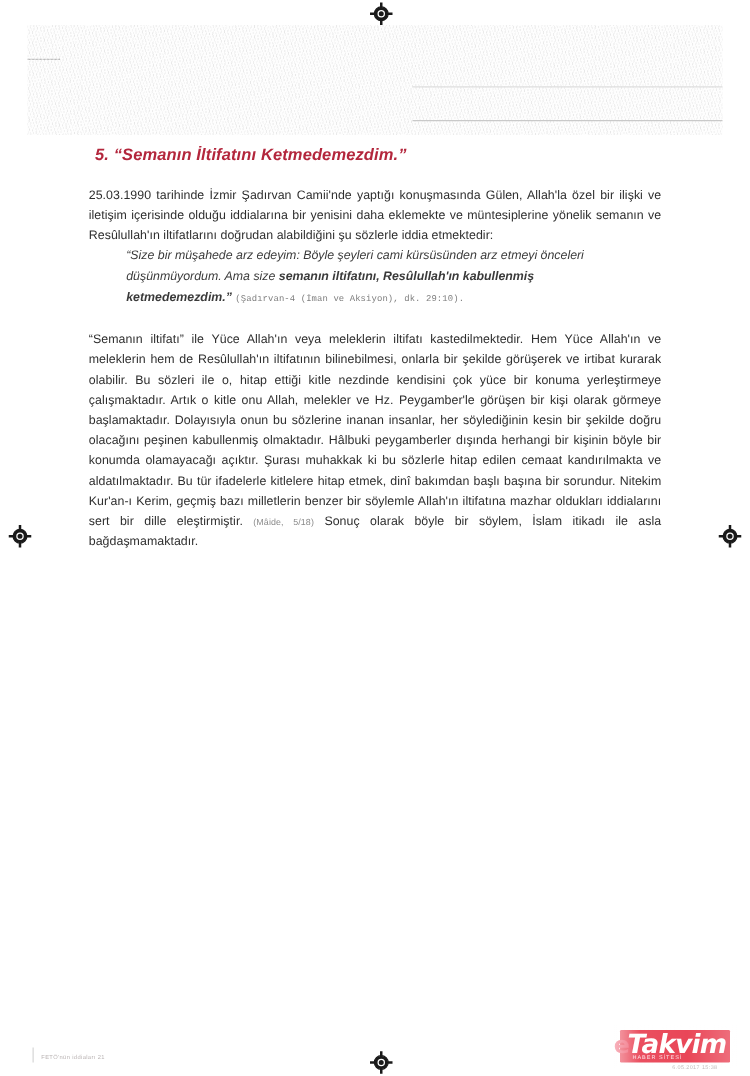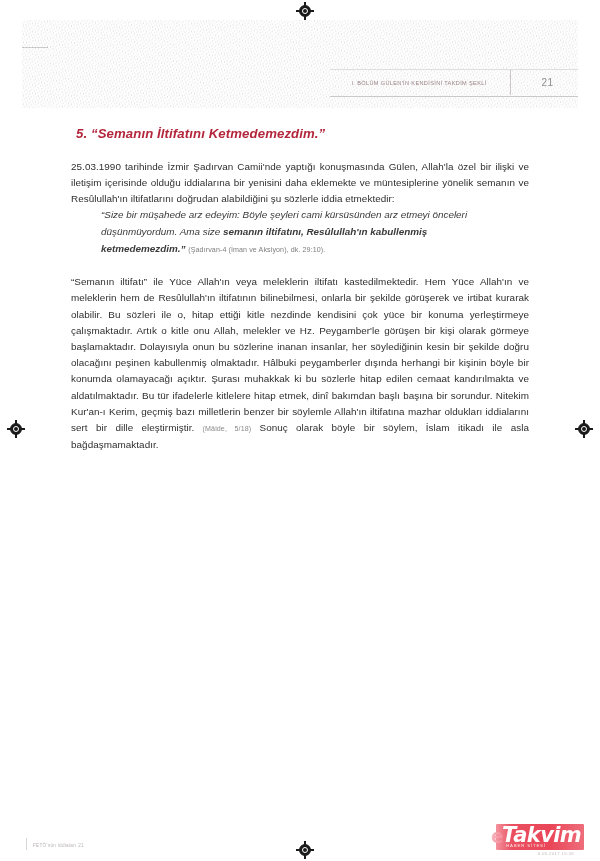--- a/index.html
+++ b/index.html
@@ -116,21 +116,21 @@
     top: 69px;
     width: 248px;
     height: 1px;
     background: #dedede;
   }
 
   
   .content {
     position: absolute;
     left: 71px;
-    top: 126px;
+    top: 116px;
     width: 458px;
   }
 
   .section-title {
     font-size: 13.2px;
     font-weight: bold;
     font-style: italic;
     color: #b3263c;
     letter-spacing: 0.1px;
     margin: 0 0 17px 5px;
@@ -160,20 +160,21 @@
   }
   .quote-bold {
     font-weight: bold;
     font-style: italic;
   }
   .quote-source {
     font-style: normal;
     font-size: 7.1px;
     color: #7d7d7d;
     letter-spacing: 0.1px;
+    font-family: Liberation Mono, monospace;
   }
 
   .inline-source {
     font-size: 7.1px;
     color: #8a8a8a;
     letter-spacing: 0.1px;
   }
 
   
   .reg-mark {
@@ -322,25 +323,20 @@
 </head>
 <body>
 
 <div class="page">
 
   <div class="texture-band">
     <div class="band-tick"></div>
   </div>
 
   <div class="head-rule-top"></div>
-  <div class="running-head">
-    <div class="running-head-title">I. BÖLÜM GÜLEN'İN KENDİSİNİ TAKDİM ŞEKLİ</div>
-    <div class="running-head-sep"></div>
-    <div class="running-head-page">21</div>
-  </div>
   <div class="head-rule"></div>
 
   <div class="content">
 
     <h2 class="section-title">5. “Semanın İltifatını Ketmedemezdim.”</h2>
 
     <p class="body-text para-intro">25.03.1990 tarihinde İzmir Şadırvan Camii'nde yaptığı konuşmasında Gülen, Allah'la özel bir ilişki ve iletişim içerisinde olduğu iddialarına bir yenisini daha eklemekte ve müntesiplerine yönelik semanın ve Resûlullah'ın iltifatlarını doğrudan alabildiğini şu sözlerle iddia etmektedir:</p>
 
     <blockquote class="quote-block">
       <span>“Size bir müşahede arz edeyim: Böyle şeyleri cami kürsüsünden arz etmeyi önceleri düşünmüyordum. Ama size </span><span class="quote-bold">semanın iltifatını, Resûlullah'ın kabullenmiş ketmedemezdim.”</span> <span class="quote-source">(Şadırvan-4 (İman ve Aksiyon), dk. 29:10).</span>

